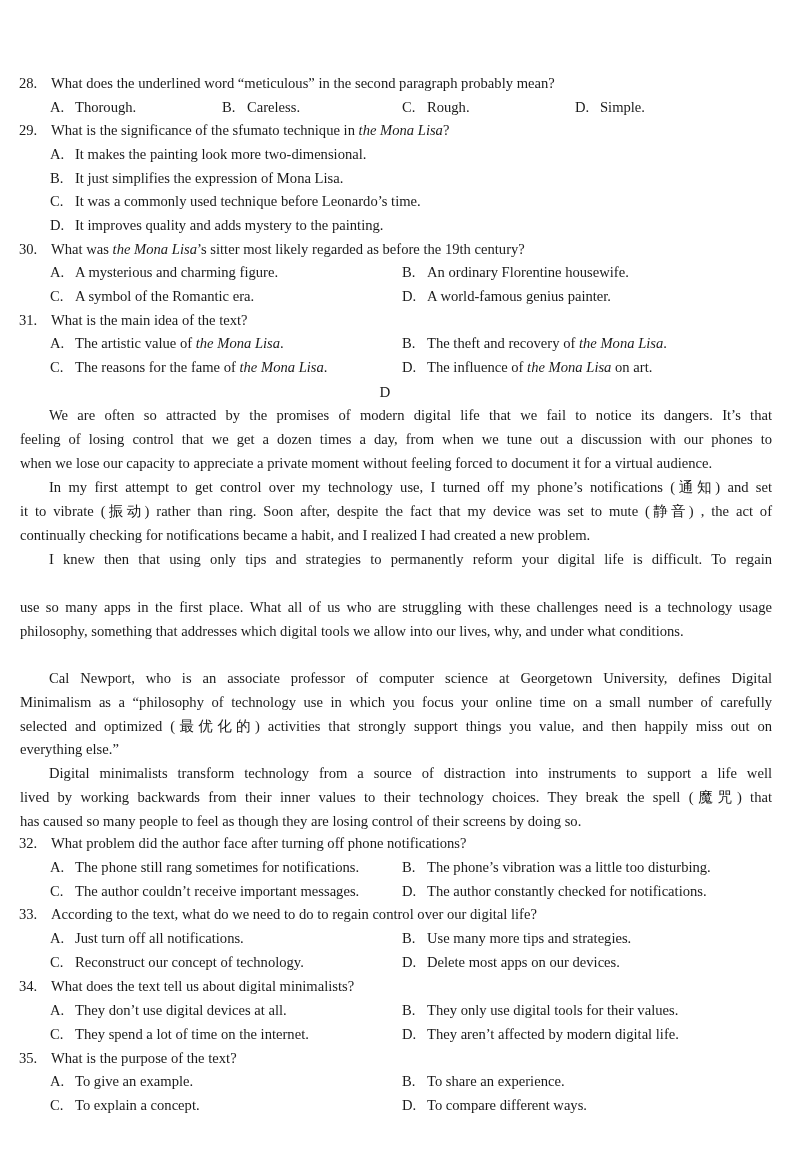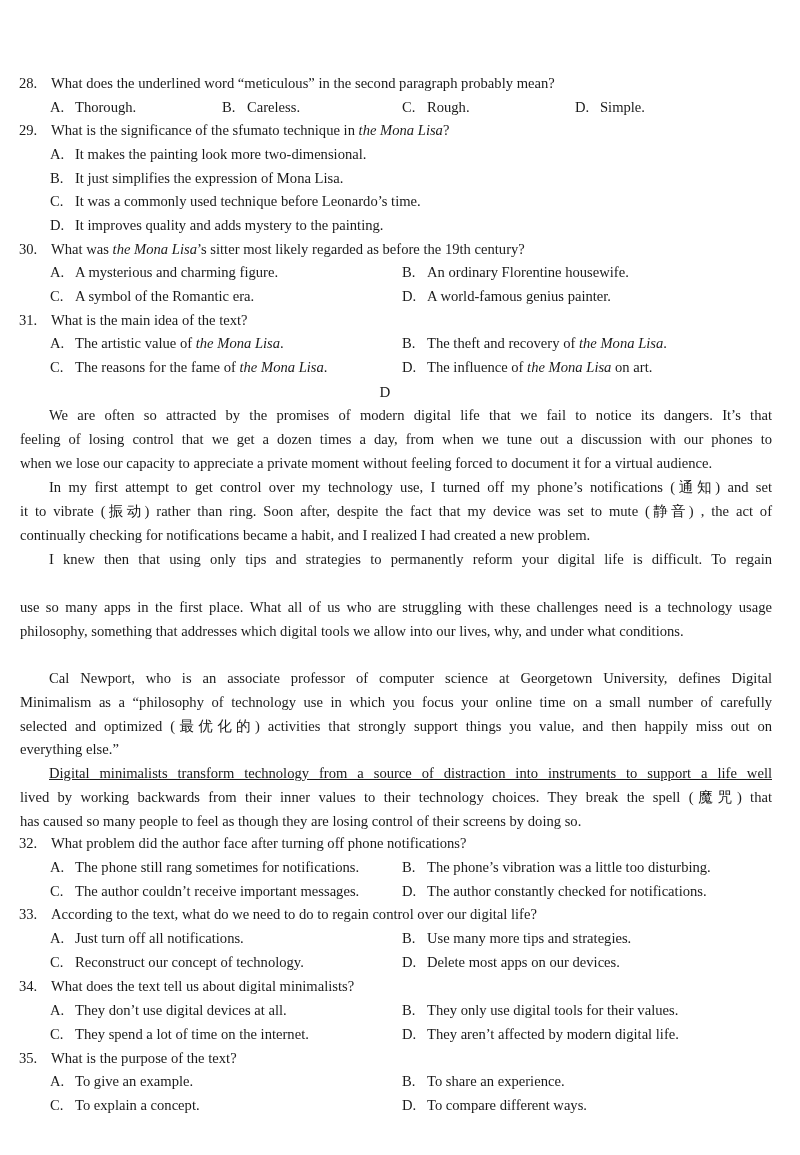--- a/index.html
+++ b/index.html
@@ -75,21 +75,21 @@
     <span class="line" style="text-indent: 0px; text-align-last: justify;">use so many apps in the first place. What all of us who are struggling with these challenges need is a technology usage</span>
     <span class="line" style="text-indent:0">philosophy, something that addresses which digital tools we allow into our lives, why, and under what conditions.</span>
   </div>
   <div class="para" style="top:667px">
     <span class="line" style="text-align-last: justify;">Cal Newport, who is an associate professor of computer science at Georgetown University, defines Digital</span>
     <span class="line" style="text-indent: 0px; text-align-last: justify;">Minimalism as a “philosophy of technology use in which you focus your online time on a small number of carefully</span>
     <span class="line" style="text-indent: 0px; text-align-last: justify;">selected and optimized (最优化的) activities that strongly support things you value, and then happily miss out on</span>
     <span class="line" style="text-indent:0">everything else.”</span>
   </div>
   <div class="para" style="top:762px">
-    <span class="line" style="text-align-last: justify; text-decoration: underline;">Digital minimalists transform technology from a source of distraction into instruments to support a life well</span>
+    <span class="line" style="text-align-last: justify;">Digital minimalists transform technology from a source of distraction into instruments to support a life well</span>
     <span class="line" style="text-indent: 0px; text-align-last: justify;">lived by working backwards from their inner values to their technology choices. They break the spell (魔咒) that</span>
     <span class="line" style="text-indent:0">has caused so many people to feel as though they are losing control of their screens by doing so.</span>
   </div>
 
   <div class="q" style="top:835px">
     <span class="num">32.</span><span>What problem did the author face after turning off phone notifications?</span>
   </div>
   <div class="opt" style="top:859px;left:50px"><span class="letter">A.</span><span>The phone still rang sometimes for notifications.</span></div>
   <div class="opt" style="top:859px;left:402px"><span class="letter">B.</span><span>The phone’s vibration was a little too disturbing.</span></div>
   <div class="opt" style="top:883px;left:50px"><span class="letter">C.</span><span>The author couldn’t receive important messages.</span></div>

